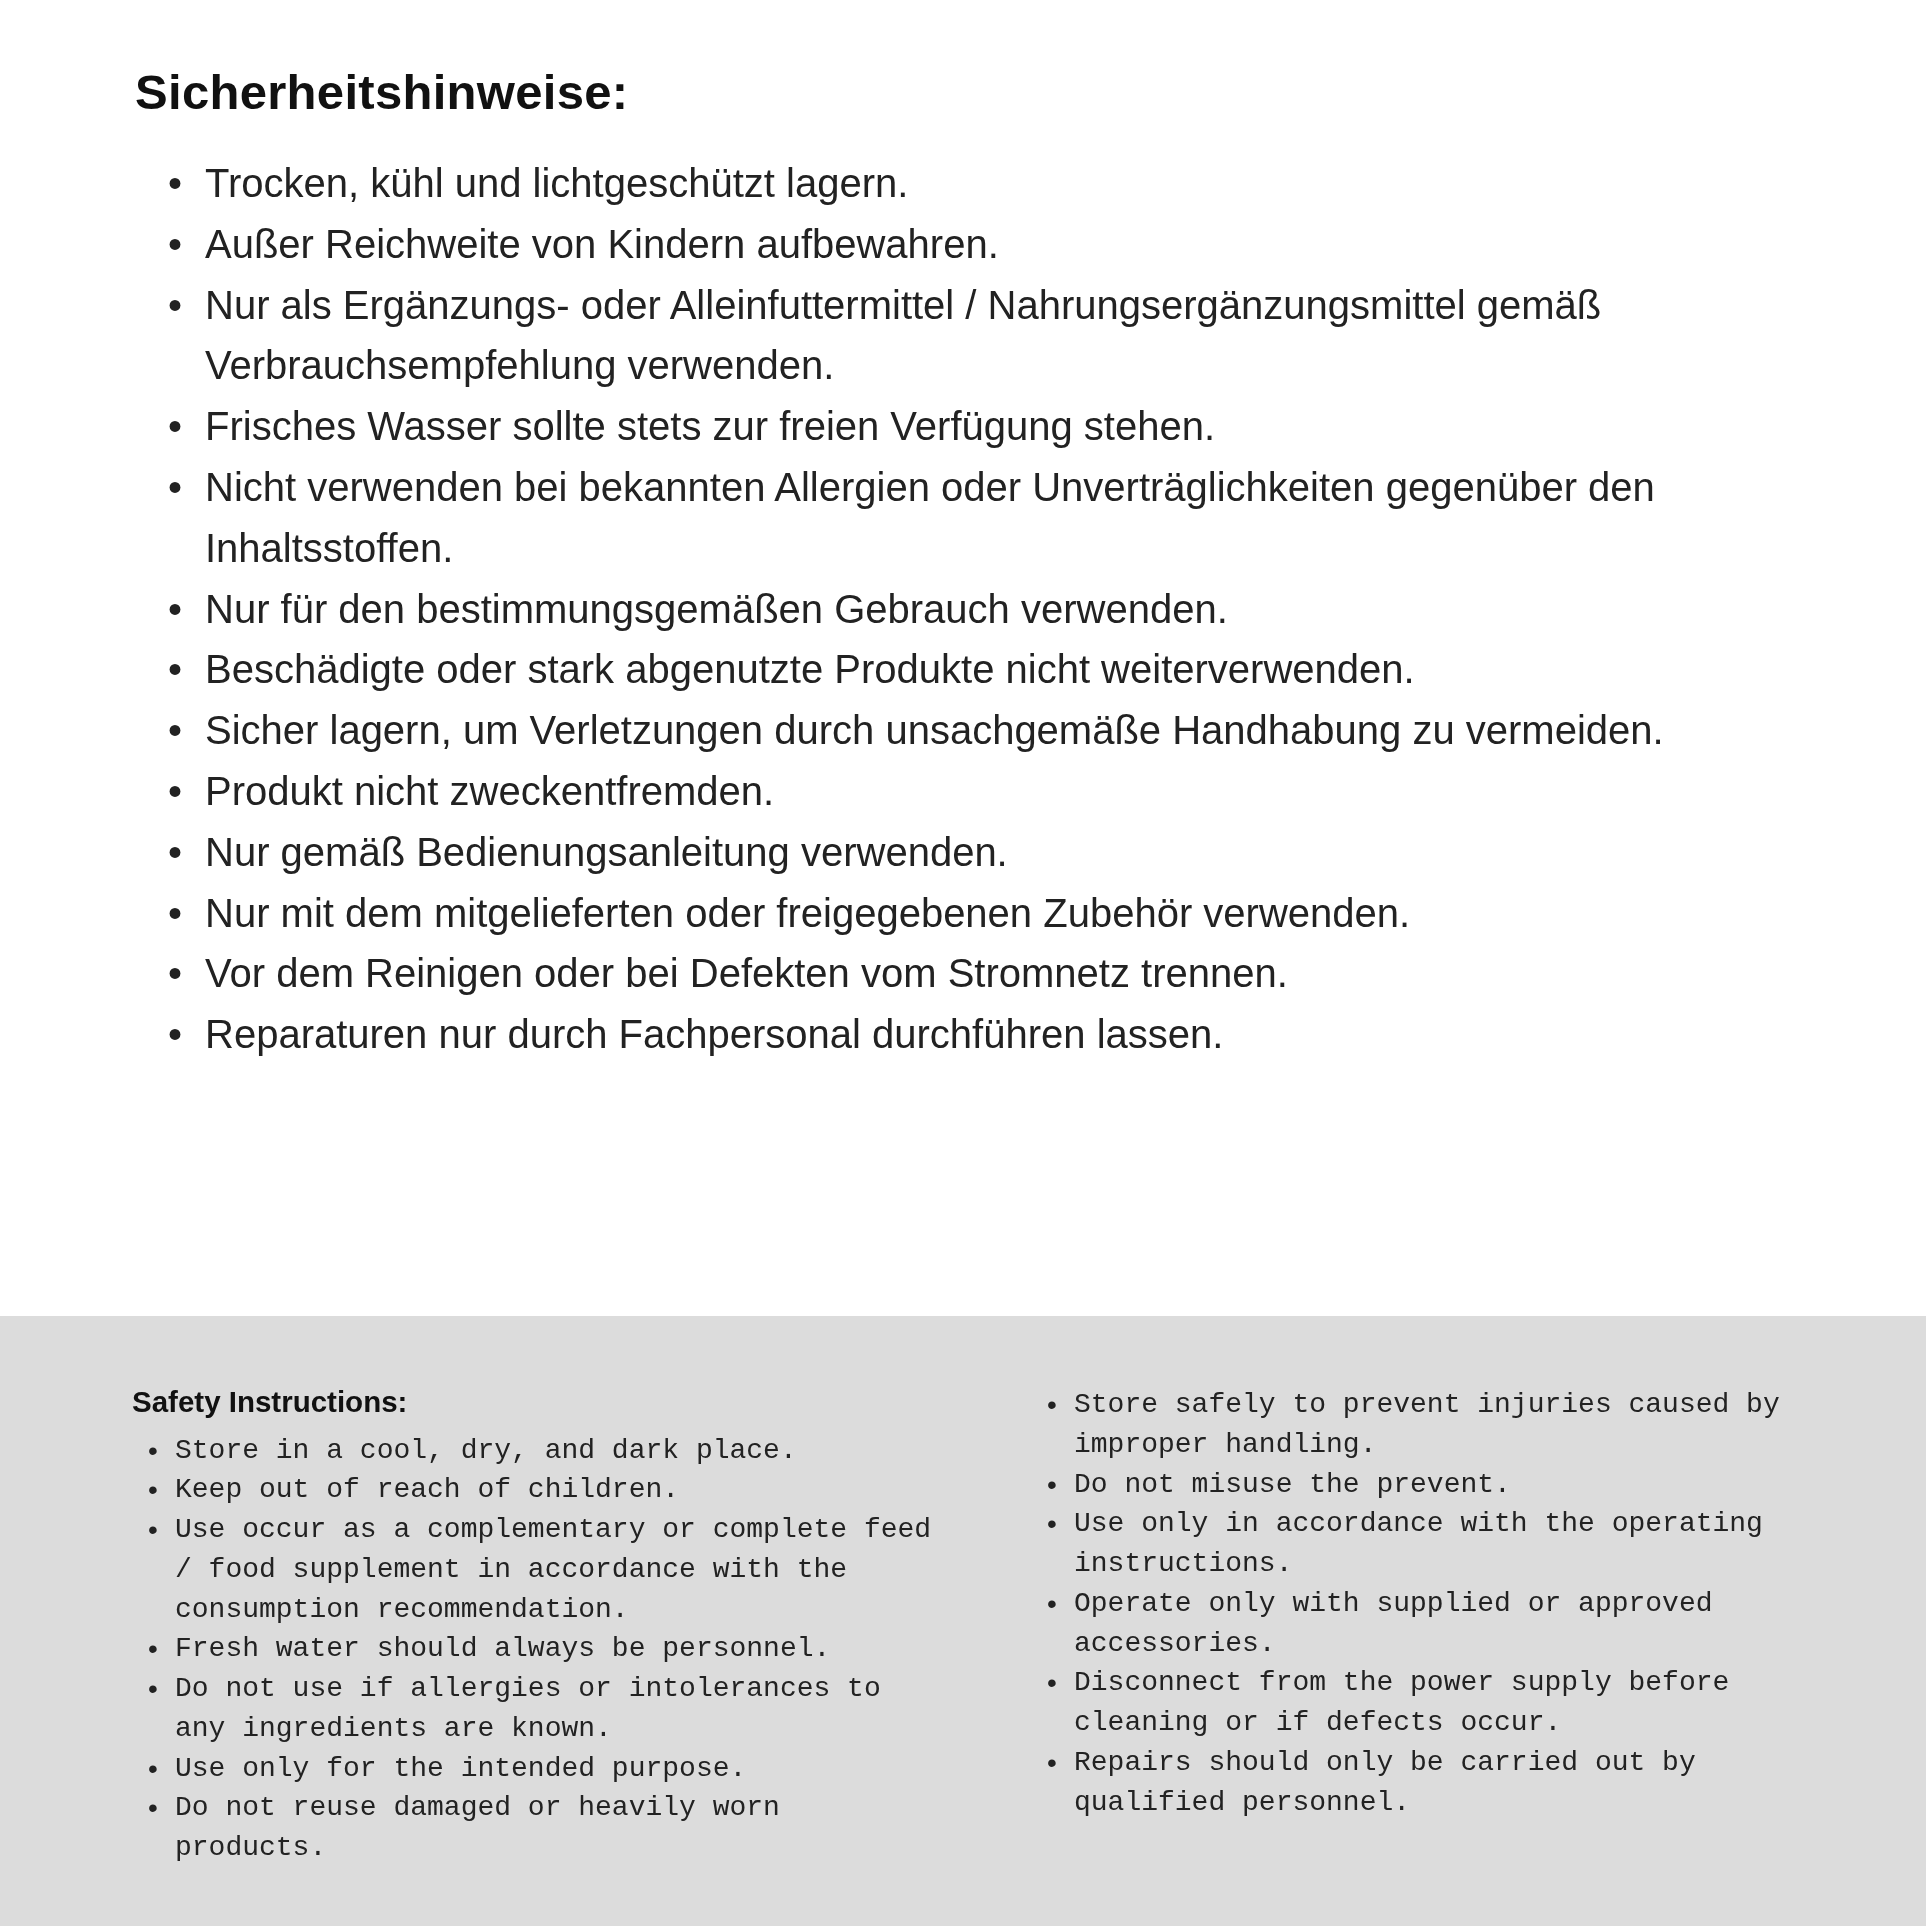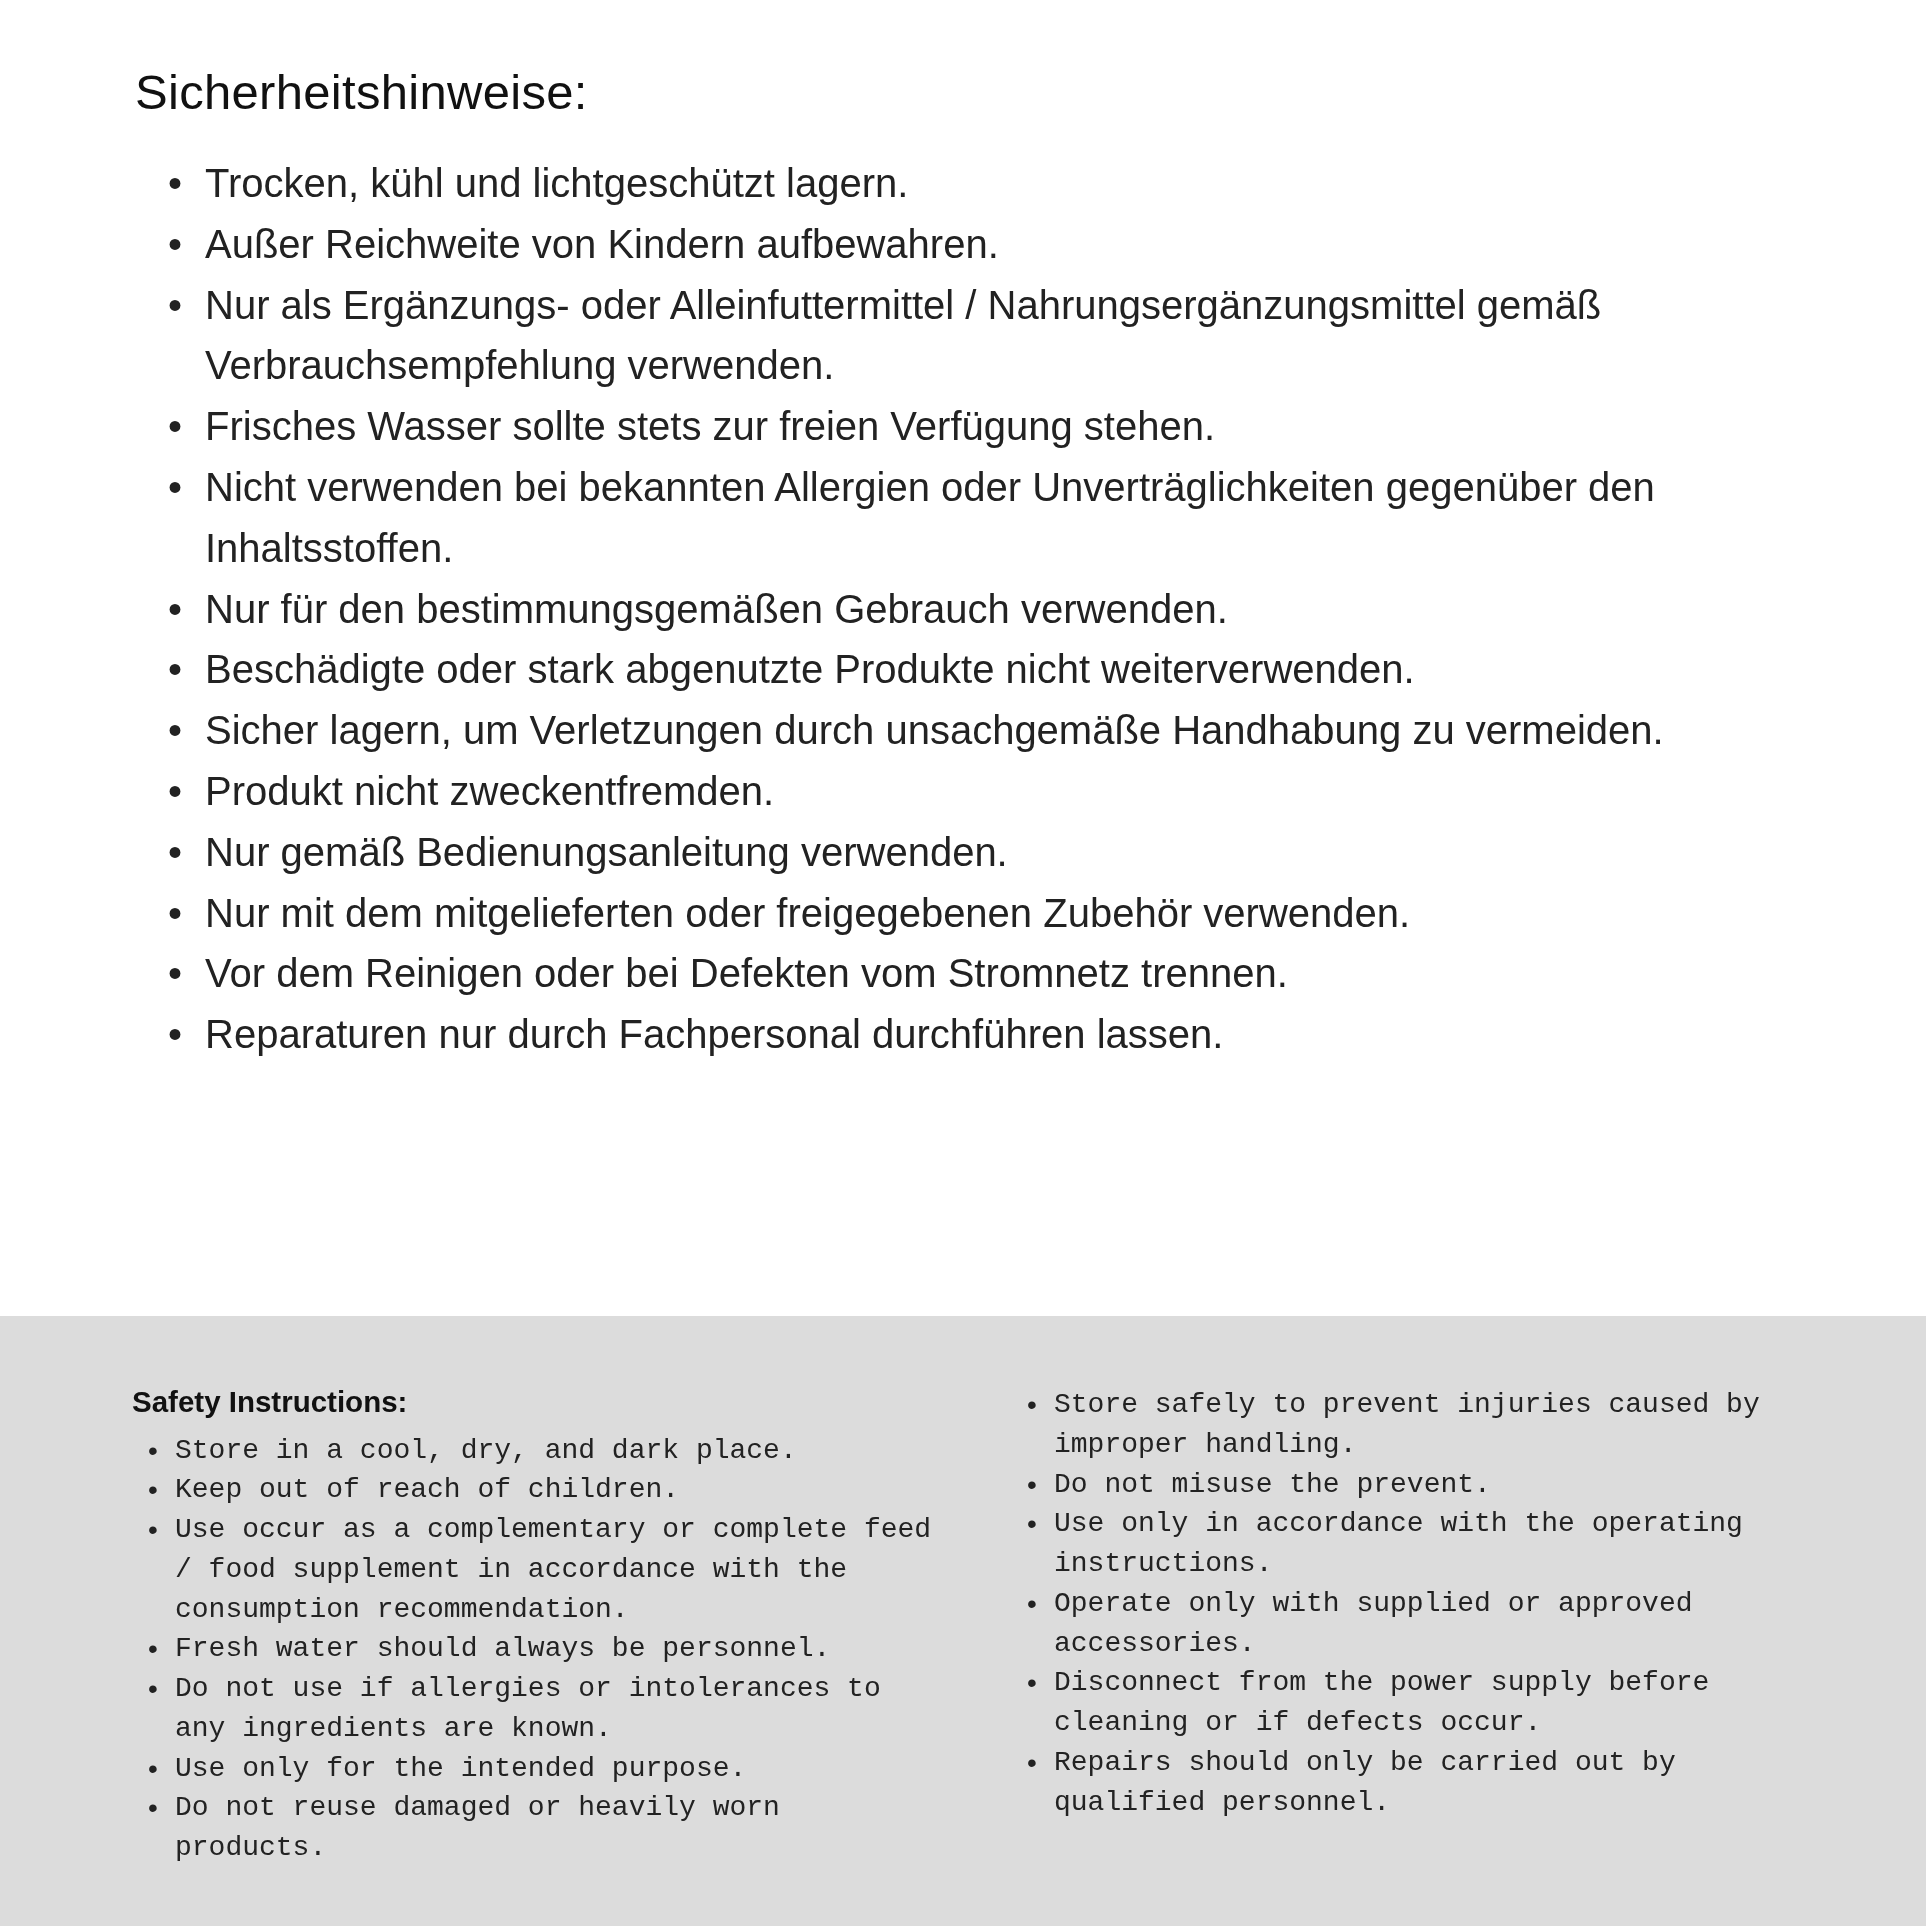--- a/index.html
+++ b/index.html
@@ -13,21 +13,21 @@
     color: #1e1e1e;
     overflow: hidden;
   }
 
   
   .german-section {
     padding: 64px 77px 0 135px;
   }
   .german-title {
     font-size: 49px;
-    font-weight: 400;
+    font-weight: 700;
     color: #111111;
     margin: 0 0 33px 0;
     letter-spacing: 0.3px;
   }
   .german-list {
     list-style: none;
     margin: 0;
     padding: 0 0 0 33px;
   }
   .german-list li {
@@ -49,21 +49,21 @@
   
   .english-section {
     position: absolute;
     left: 0;
     right: 0;
     top: 1316px;
     bottom: 0;
     background: #dcdcdc;
     padding: 69px 77px 0 132px;
     display: flex;
-    gap: 73px;
+    gap: 93px;
   }
   .col-left  { width: 809px; flex: 0 0 auto; }
   .col-right { width: 822px; flex: 0 0 auto; }
   .english-title {
     font-size: 29.5px;
     font-weight: 700;
     color: #111111;
     margin: 0 0 11.6px 0;
   }
   .english-list {

